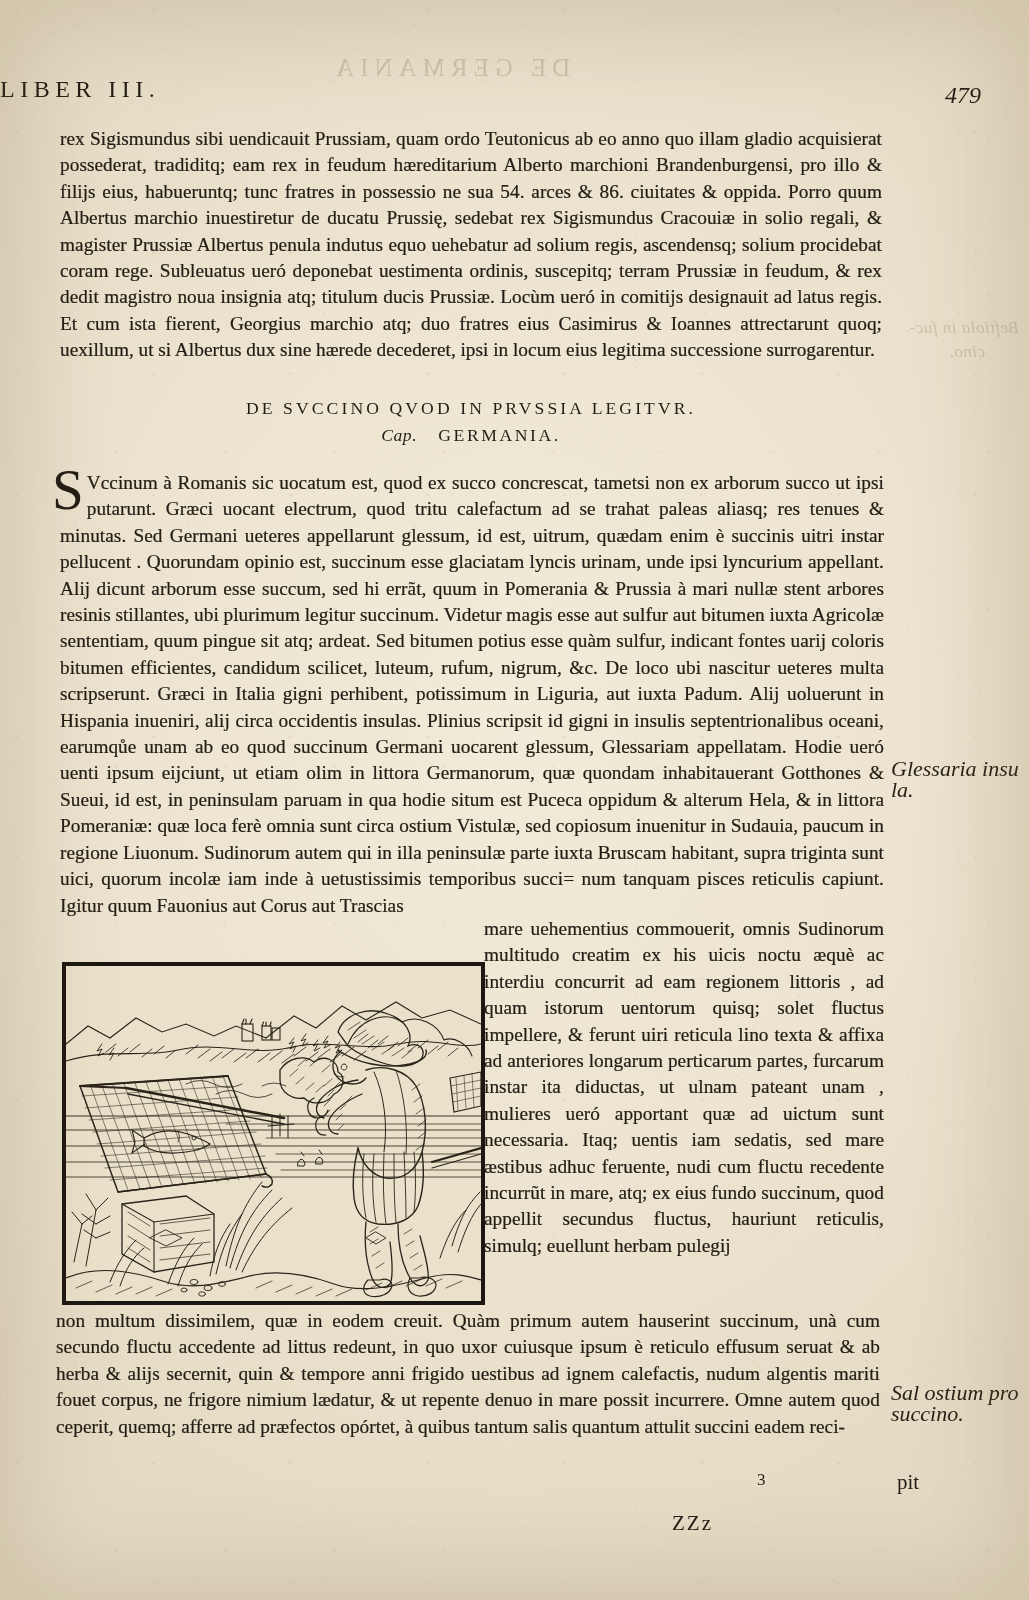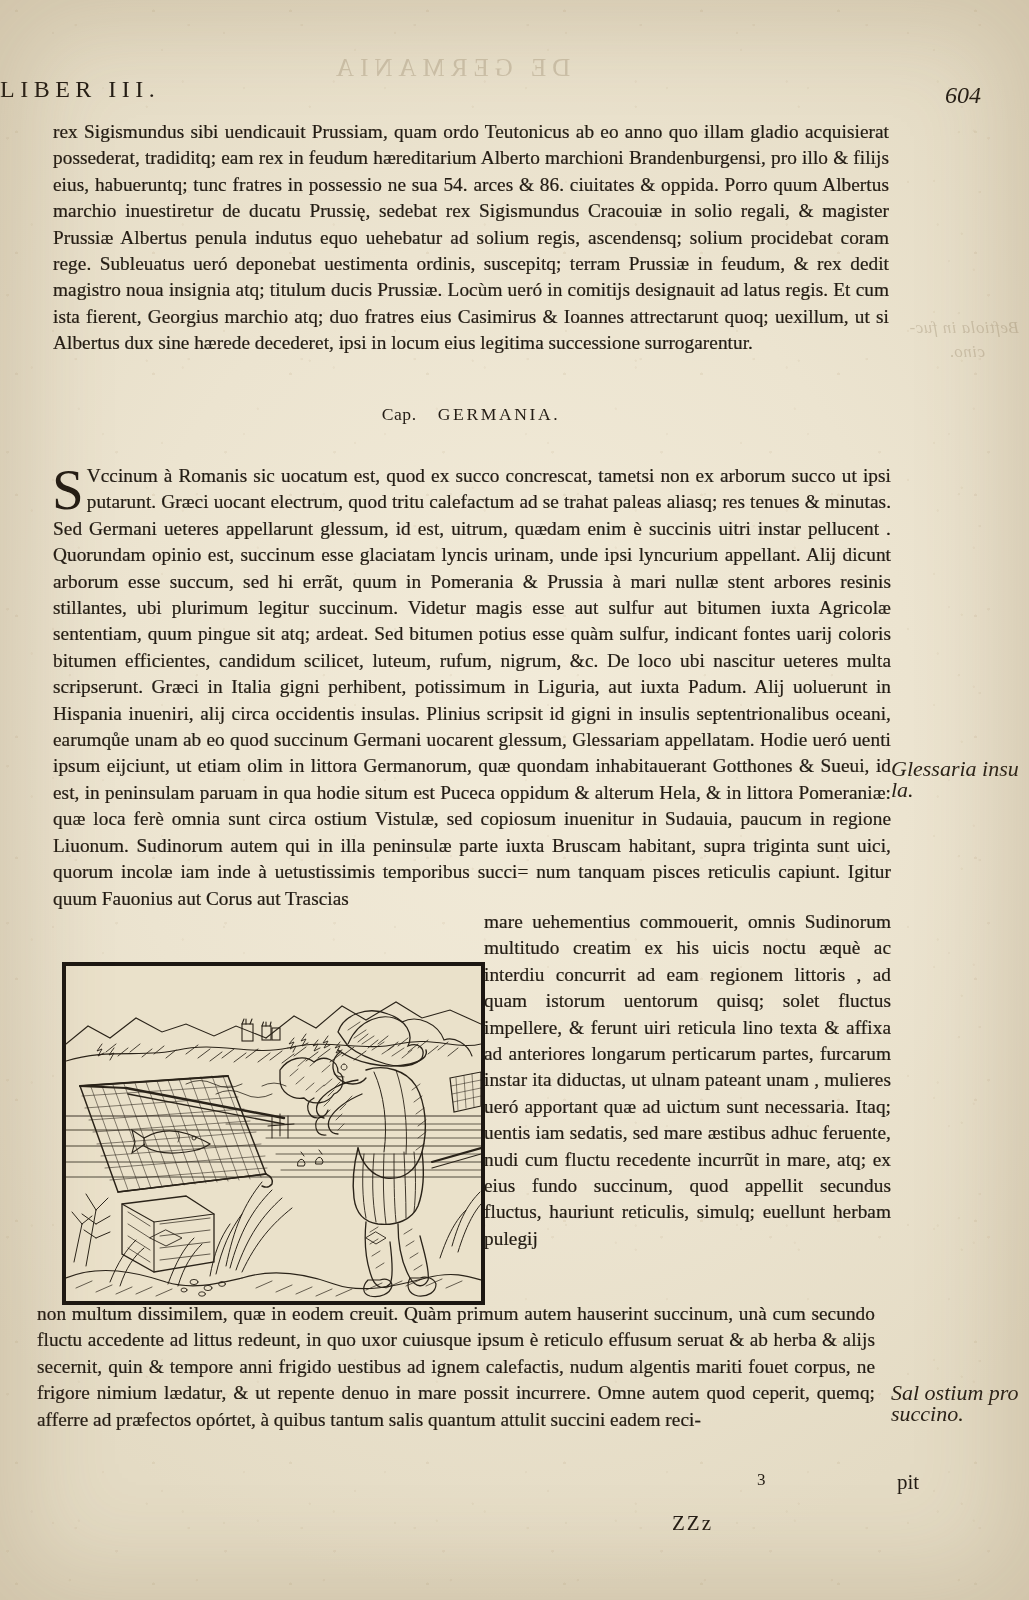--- a/index.html
+++ b/index.html
@@ -65,59 +65,59 @@
   }
 
   
   #textblock{
     position:absolute;left:52px;top:118px;width:838px;
   }
   .para{
     font-size:19.3px;line-height:26.4px;
     color:#231c14;
     text-align:justify;text-justify:inter-word;
-    margin:1px;
+    margin:8px;
     word-spacing:-0.2px;
     letter-spacing:.05px;
   }
   .para.tight{ -webkit-text-stroke:.22px #231c14; }
 
   
   #chaptitle{
     position:absolute;left:52px;top:398px;width:838px;text-align:center;
   }
   .caption-line{
     font-size:17.6px;letter-spacing:3.1px;color:#241d15;
     font-family:"Liberation Serif", serif;
   }
   .cap-line2{
     font-size:17.6px;letter-spacing:2.6px;color:#241d15;margin-top:6px;
   }
-  .cap-ital{ letter-spacing:.6px; }
+  .cap-ital{ font-style:italic;letter-spacing:.6px; }
 
   
   #body1{
     position:absolute;left:52px;top:462px;width:840px;
   }
   #dropcap{
     float:left;font-size:57px;line-height:47px;
     margin:4px 3px 0 0;color:#231c14;
     font-family:"Liberation Serif", serif;
   }
 
   
   #bodywrap{
     position:absolute;left:52px;top:908px;width:840px;height:345px;
   }
   #cutfloat{
     float:left;width:432px;height:340px;
     shape-outside:inset(0);
   }
   #body3{
-    position:absolute;left:36px;top:1300px;width:840px;
+    position:absolute;left:48px;top:1300px;width:840px;
   }
 
   
   #woodcut{
     position:absolute;left:62px;top:962px;width:415px;height:335px;
     border:4px solid #1c1712;
     background:#e9e0c9;
     overflow:hidden;
   }
   #woodcut svg{display:block;width:100%;height:100%;}
@@ -147,28 +147,29 @@
 <div id="page">
 
   <div id="grain"></div>
 
   <div class="bleed" style="left:330px;top:54px;font-size:25px;letter-spacing:6px;">DE GERMANIA</div>
   <div class="bleed" style="right:10px;top:318px;font-size:17px;font-style:italic;">Beftiola in fuc-</div>
   <div class="bleed" style="right:44px;top:342px;font-size:17px;font-style:italic;">cino.</div>
 
   <div id="header">
     <div id="runhead">LIBER III.</div>
-    <div id="folio">604</div>
+    <div id="folio">479</div>
   </div>
 
   <div id="textblock">
     <p class="para tight">rex Sigismundus sibi uendicauit Prussiam, quam ordo Teutonicus ab eo anno quo illam gladio acquisierat possederat, tradiditq; eam rex in feudum hæreditarium Alberto marchioni Brandenburgensi, pro illo &amp; filijs eius, habueruntq; tunc fratres in possessio ne sua 54. arces &amp; 86. ciuitates &amp; oppida.   Porro quum Albertus marchio inuestiretur de ducatu Prussię, sedebat rex Sigismundus Cracouiæ in solio regali, &amp; magister Prussiæ Albertus penula indutus equo uehebatur ad solium regis, ascendensq; solium procidebat coram rege. Subleuatus ueró deponebat uestimenta ordinis, suscepitq; terram Prussiæ in feudum, &amp; rex dedit magistro noua insignia atq; titulum ducis Prussiæ. Locùm ueró in comitijs designauit ad latus regis.   Et cum ista fierent, Georgius marchio atq; duo fratres eius Casimirus &amp; Ioannes attrectarunt quoq; uexillum, ut si Albertus dux sine hærede decederet, ipsi in locum eius legitima successione surrogarentur.</p>
   </div>
 
   <div id="chaptitle">
+    <div class="caption-line">DE SVCCINO QVOD IN PRVSSIA LEGITVR.</div>
     <div class="cap-line2">
       <span class="cap-ital">Cap.</span>
       &nbsp;&nbsp;<span>GERMANIA.</span>
     </div>
   </div>
 
   <div id="body1">
     <span id="dropcap">S</span>
     <p class="para tight">Vccinum à Romanis sic uocatum est, quod ex succo concrescat, tametsi non ex arborum succo ut ipsi putarunt.   Græci uocant electrum, quod tritu calefactum ad se trahat paleas aliasq; res tenues &amp; minutas. Sed Germani ueteres appellarunt glessum, id est, uitrum, quædam enim è succinis uitri instar pellucent .   Quorundam opinio est, succinum esse glaciatam lyncis urinam, unde ipsi lyncurium appellant. Alij dicunt arborum esse succum, sed hi errãt, quum in Pomerania &amp; Prussia à mari nullæ stent arbores resinis stillantes, ubi plurimum legitur succinum. Videtur magis esse aut sulfur aut bitumen iuxta Agricolæ sententiam, quum pingue sit atq; ardeat.   Sed bitumen potius esse quàm sulfur, indicant fontes uarij coloris bitumen efficientes, candidum scilicet, luteum, rufum, nigrum, &amp;c. De loco ubi nascitur ueteres multa scripserunt.   Græci in Italia gigni perhibent, potissimum in Liguria, aut iuxta Padum.   Alij uoluerunt in Hispania inueniri, alij circa occidentis insulas. Plinius scripsit id gigni in insulis septentrionalibus oceani, earumqůe unam ab eo quod succinum Germani uocarent glessum, Glessariam appellatam.   Hodie ueró uenti ipsum eijciunt, ut etiam olim in littora Germanorum, quæ quondam inhabitauerant Gotthones &amp; Sueui, id est, in peninsulam paruam in qua hodie situm est Puceca oppidum &amp; alterum Hela, &amp; in littora Pomeraniæ: quæ loca ferè omnia sunt circa ostium Vistulæ, sed copiosum inuenitur in Sudauia, paucum in regione Liuonum.   Sudinorum autem qui in illa peninsulæ parte iuxta Bruscam habitant, supra triginta sunt uici, quorum incolæ iam inde à uetustissimis temporibus succi= num tanquam pisces reticulis capiunt.   Igitur quum Fauonius aut Corus aut Trascias</p>
   </div>

